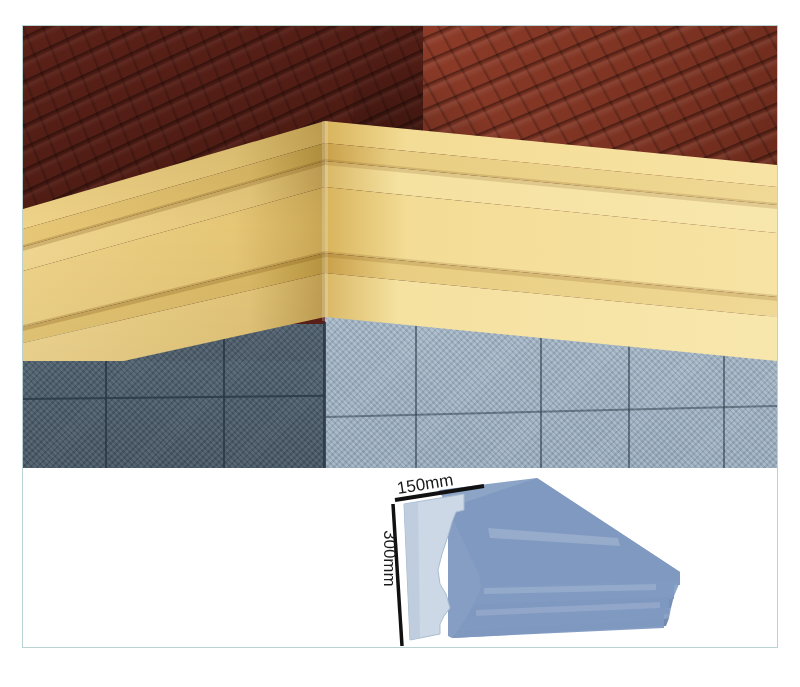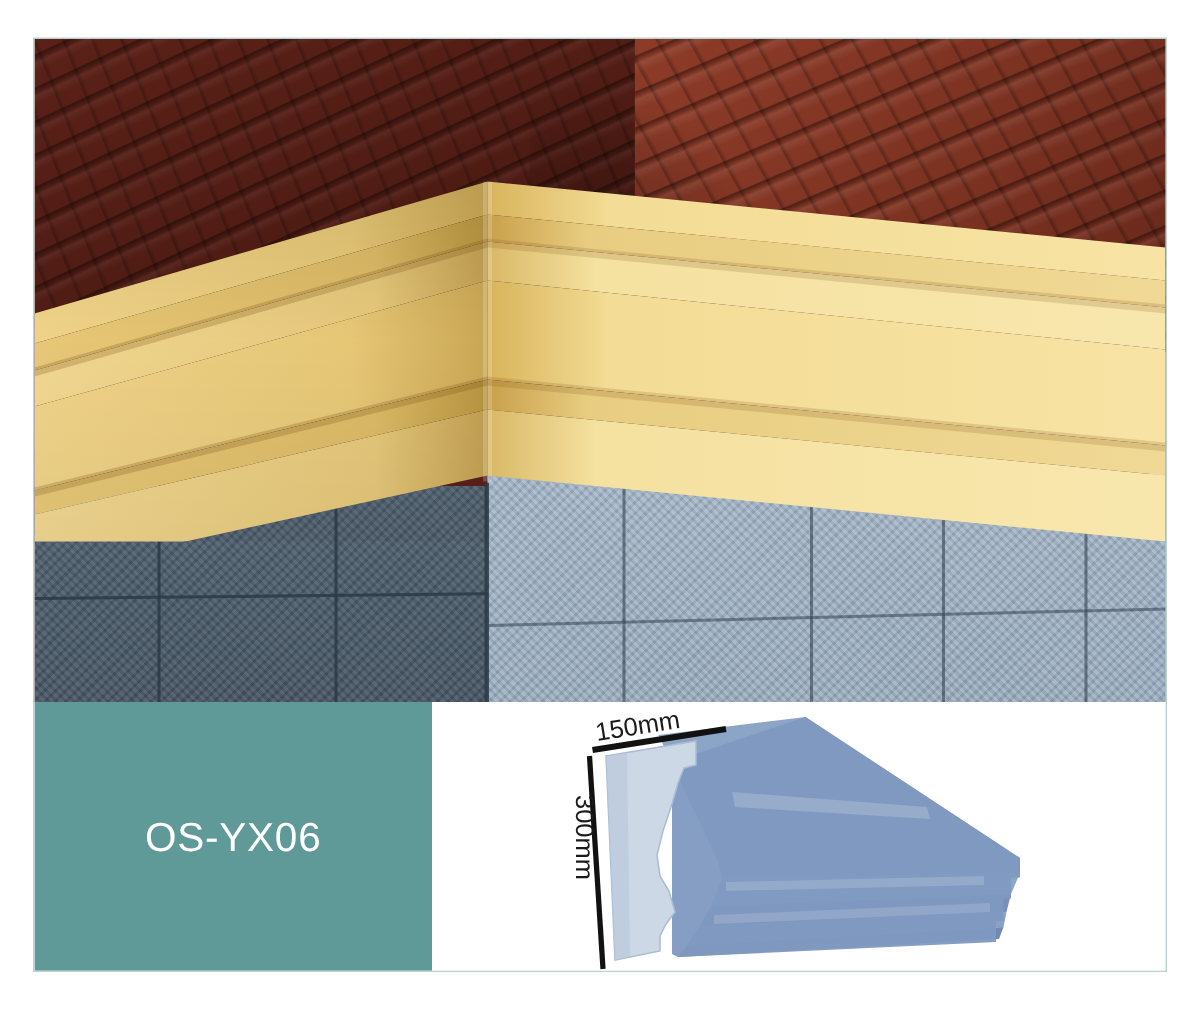--- a/index.html
+++ b/index.html
@@ -251,23 +251,20 @@
         <polygon points="0,124 302,38 302,44 0,130" fill="rgba(120,80,20,0.25)"></polygon>
         <polygon points="302,38 754,82 754,88 302,44" fill="rgba(120,80,20,0.18)"></polygon>
         <polygon points="0,204 302,130 302,136 0,210" fill="rgba(120,80,20,0.25)"></polygon>
         <polygon points="302,130 754,174 754,180 302,136" fill="rgba(120,80,20,0.18)"></polygon>
       </svg>
 
     </div>
 
     <div id="bottom">
 
-      <div id="code-panel">
-        <span id="code-text">OS-YX06</span>
-      </div>
 
       <div id="diagram-panel">
         <svg id="diagram-svg" viewBox="0 0 489 181" width="489" height="181">
 
           <g>
             <polygon points="151,22 249,10 392,104 191,107" fill="#8ca4c6"></polygon>
             <polygon points="191,107 392,104 392,114 193,118" fill="#7b96bd"></polygon>
             <polygon points="193,118 392,114 386,128 186,136" fill="#8ba6cb"></polygon>
             <polygon points="186,136 386,128 383,140 178,150" fill="#7890b7"></polygon>
             <polygon points="178,150 383,140 381,150 170,162" fill="#88a1c4"></polygon>

